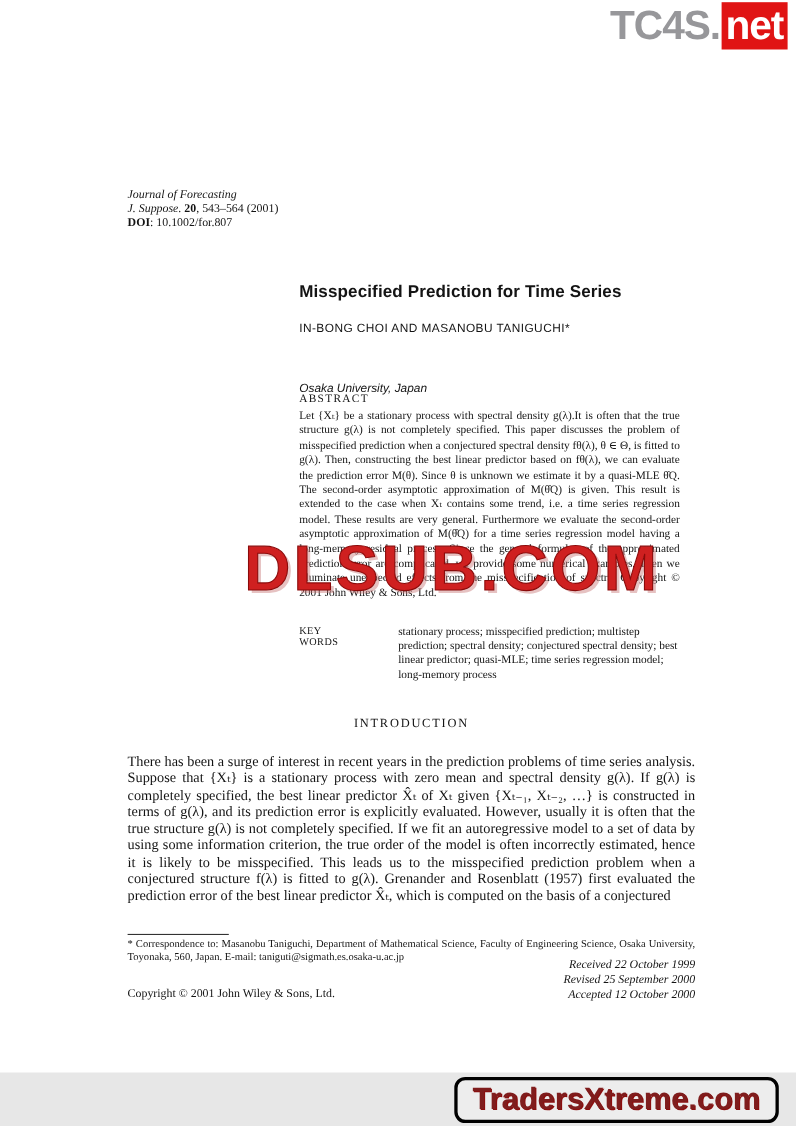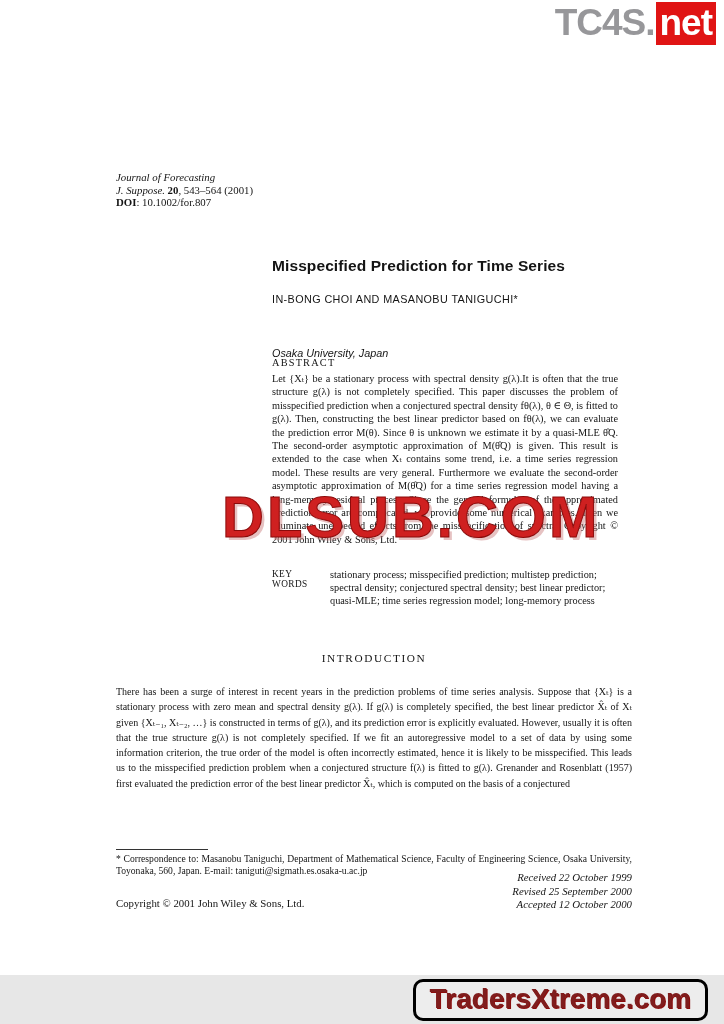--- a/index.html
+++ b/index.html
@@ -135,20 +135,21 @@
     text-align: justify;
   }
 
   
   .keywords {
     position: absolute;
     left: 272px;
     top: 568px;
     width: 346px;
     display: flex;
+    gap: 32px;
   }
   .keywords-label {
     width: 58px;
     flex: 0 0 58px;
     font-size: 9.3px;
     letter-spacing: 0.4px;
     padding-top: 1px;
   }
   .keywords-text {
     flex: 1;
@@ -164,21 +165,21 @@
     width: 516px;
     text-align: center;
     font-size: 11.3px;
     letter-spacing: 1.6px;
   }
   .intro-paragraph {
     position: absolute;
     left: 116px;
     top: 684px;
     width: 516px;
-    font-size: 10px;
+    font-size: 13px;
     line-height: 15.3px;
     text-align: justify;
   }
 
   
   .footnote-rule {
     position: absolute;
     left: 116px;
     top: 849px;
     width: 92px;

